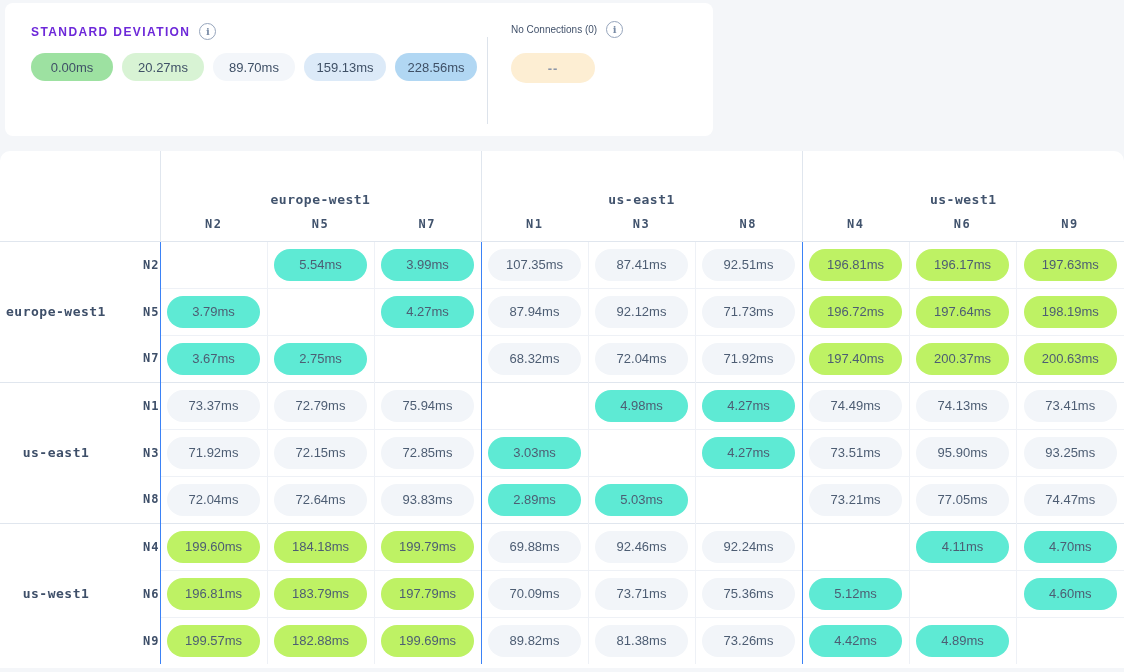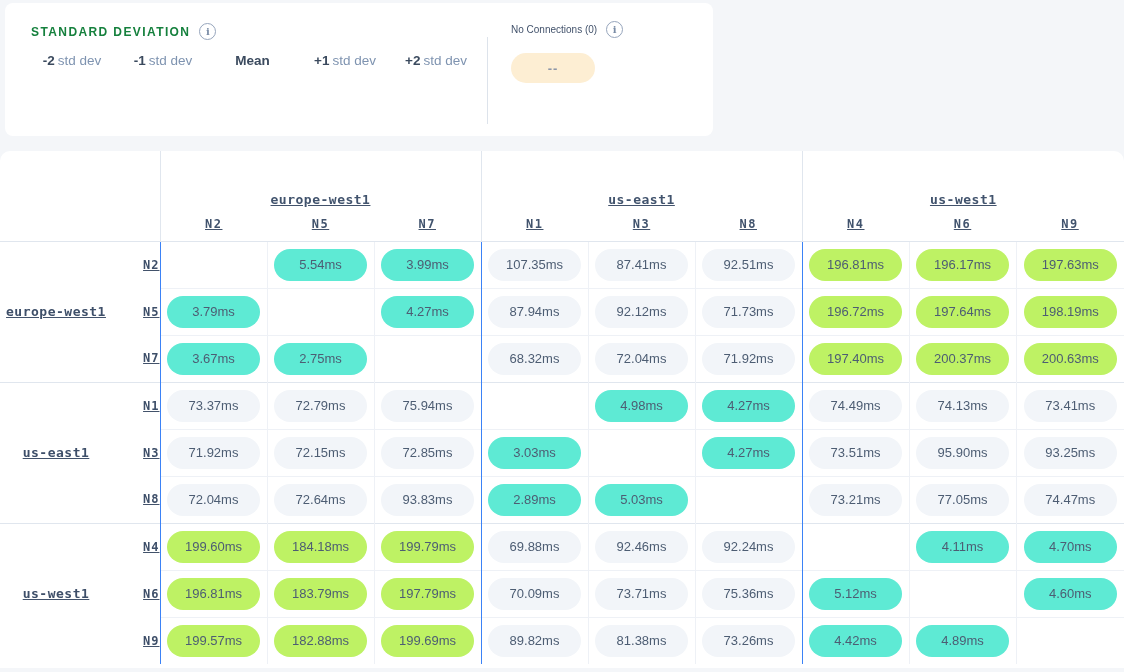--- a/index.html
+++ b/index.html
@@ -17,21 +17,21 @@
   .legend-card {
     position:absolute; left:5px; top:3px;
     width:708px; height:133px;
     background:#ffffff; border-radius:8px;
     display:flex;
   }
   .legend-left { width:482px; padding:20px 0 0 26px; }
   .title-row { display:flex; align-items:center; gap:9px; }
   .legend-title {
     font-size:12px; font-weight:bold; letter-spacing:1.4px;
-    color:#15803d;
+    color:#6d28d9;
   }
   .info-icon {
     width:17px; height:17px; flex:0 0 17px;
     border:1.5px solid #96a5bc; border-radius:50%;
     color:#7a8ca6; font-size:10px; font-weight:bold;
     font-family:"DejaVu Serif", serif;
     display:inline-flex; align-items:center; justify-content:center;
     cursor:pointer;
   }
   .legend-pills { display:flex; gap:9px; margin-top:13px; }
@@ -55,21 +55,20 @@
     display:flex; align-items:center; justify-content:center;
     font-size:13px; letter-spacing:1px; font-weight:bold;
   }
 
   
   .matrix-wrap {
     position:absolute; left:0; top:151px;
     width:1124px; height:517px;
     background:#ffffff; border-radius:10px 10px 0 0;
     overflow:hidden;
-    text-decoration:underline;
   }
   table.matrix { border-collapse:collapse; table-layout:fixed; width:1124px; }
   table.matrix th, table.matrix td { padding:0; }
 
   col.c-region { width:112px; }
   col.c-node   { width:48px; }
   col.c-data   { width:107px; }
 
   tr.region-row { height:56px; }
   tr.node-row   { height:34px; }
@@ -118,26 +117,26 @@
 </style>
 </head>
 <body>
 
 <div class="legend-card">
   <div class="legend-left">
     <div class="title-row">
       <span class="legend-title">STANDARD DEVIATION</span>
       <span class="info-icon">i</span>
     </div>
-    <div class="legend-labels">
-      <span class="legend-label"><b>-2</b><span>std dev</span></span>
-      <span class="legend-label"><b>-1</b><span>std dev</span></span>
-      <span class="legend-label"><b>Mean</b><span></span></span>
-      <span class="legend-label"><b>+1</b><span>std dev</span></span>
-      <span class="legend-label"><b>+2</b><span>std dev</span></span>
+    <div class="legend-pills">
+      <span class="legend-pill" style="background: rgb(157, 225, 161);">0.00ms</span>
+      <span class="legend-pill" style="background: rgb(216, 243, 212);">20.27ms</span>
+      <span class="legend-pill" style="background: rgb(243, 246, 250);">89.70ms</span>
+      <span class="legend-pill" style="background: rgb(220, 234, 248);">159.13ms</span>
+      <span class="legend-pill" style="background: rgb(177, 215, 243);">228.56ms</span>
     </div>
   </div>
   <div class="legend-divider"></div>
   <div class="conn-section">
     <div class="title-row">
       <span class="conn-title">No Connections (0)</span>
       <span class="info-icon">i</span>
     </div>
     <div class="conn-pill" style="background: rgb(253, 238, 211);">--</div>
   </div>

